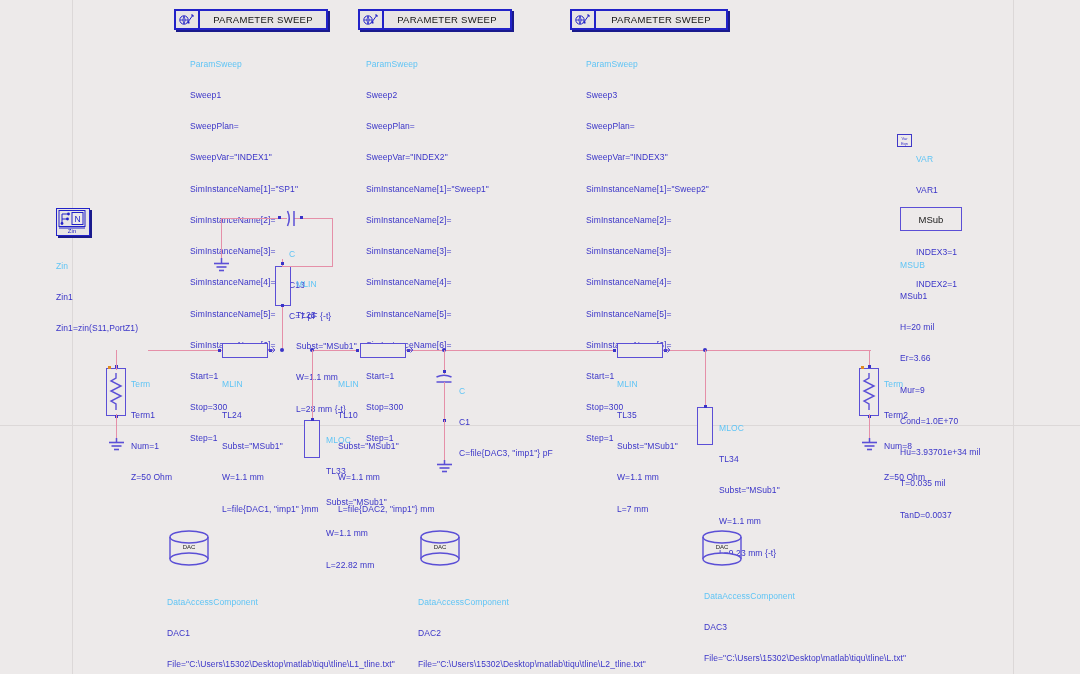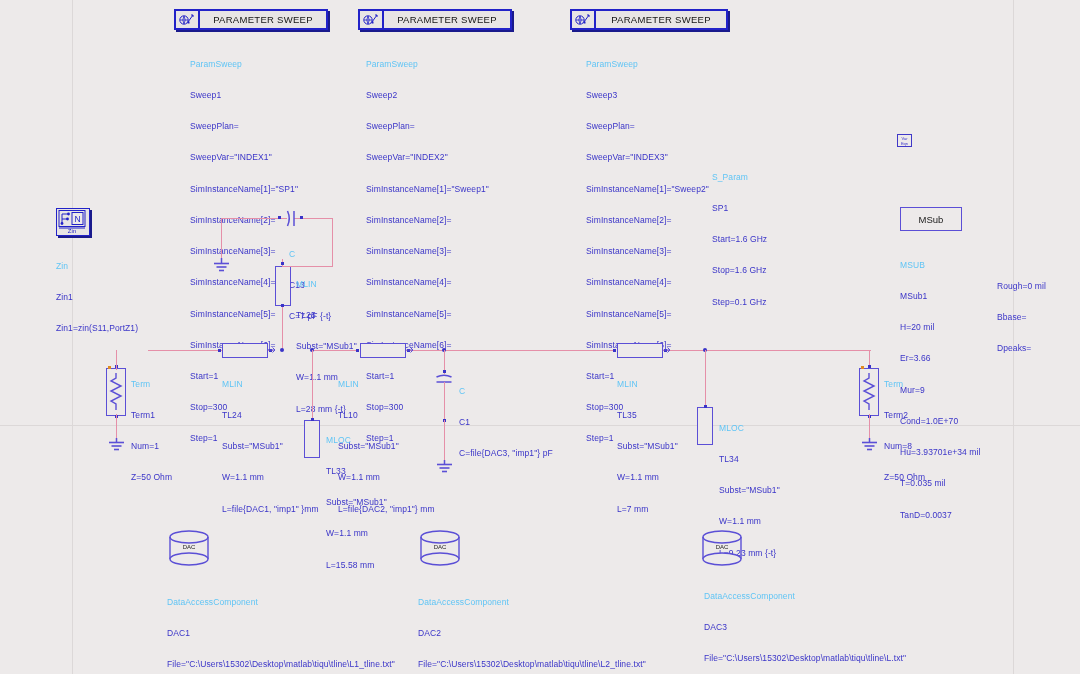--- a/index.html
+++ b/index.html
@@ -252,50 +252,45 @@
     <span>SimInstanceName[2]=</span>
     <span>SimInstanceName[3]=</span>
     <span>SimInstanceName[4]=</span>
     <span>SimInstanceName[5]=</span>
     <span>SimInstanceName[6]=</span>
     <span>Start=1</span>
     <span>Stop=300</span>
     <span>Step=1</span>
   </div>
 
-  <div class="txt" style="left:712px; top:151px;">
-    <span class="hdr">S_Param</span>
-    <span>SP1</span>
-    <span>Start=1.6 GHz</span>
-    <span>Stop=1.6 GHz</span>
-    <span>Step=0.1 GHz</span>
-  </div>
 
   <div class="var-ico" style="left:897px; top:134px;">
     <div>Var Eqn</div>
+  </div>
+  <div class="txt" style="left:916px; top:133px;">
+    <span class="hdr">VAR</span>
+    <span>VAR1</span>
+    <span>INDEX1=1</span>
+    <span>INDEX3=1</span>
+    <span>INDEX2=1</span>
   </div>
 
   <div class="msub-box" style="left:900px; top:207px;">
     <span>MSub</span>
   </div>
   <div class="txt" style="left:900px; top:239px;">
     <span class="hdr">MSUB</span>
     <span>MSub1</span>
     <span>H=20 mil</span>
     <span>Er=3.66</span>
     <span>Mur=9</span>
     <span>Cond=1.0E+70</span>
     <span>Hu=3.93701e+34 mil</span>
     <span>T=0.035 mil</span>
     <span>TanD=0.0037</span>
-  </div>
-  <div class="txt" style="left:997px; top:260px;">
-    <span>Rough=0 mil</span>
-    <span>Bbase=</span>
-    <span>Dpeaks=</span>
   </div>
 
   <div class="zin-ico" style="left:56px; top:208px;">
     <svg width="31" height="25" viewBox="0 0 31 25">
       <rect x="2" y="1.5" width="26" height="16" fill="none" stroke="#2222c8" stroke-width="1"></rect>
       <rect x="15" y="3.5" width="11" height="12" fill="#edeaea" stroke="#2222c8" stroke-width="1"></rect>
       <text x="20.5" y="12.6" font-size="8.5" fill="#2222c8" text-anchor="middle" font-family="Liberation Sans, sans-serif">N</text>
       <path d="M5 5 V14 M5 5 H11 M5 10 H10" stroke="#2222c8" stroke-width="1" fill="none"></path>
       <circle cx="11.5" cy="5" r="1.4" fill="#2222c8"></circle>
       <circle cx="10.5" cy="10" r="1.4" fill="#2222c8"></circle>
@@ -410,21 +405,21 @@
 
   <div class="node" style="left:310px; top:348px;"></div>
   <div class="wire v" style="left:312px; top:350px; height:70px;"></div>
   <div class="mlin-v" style="left:304px; top:420px; width:16px; height:38px;"></div>
   <div class="pin" style="left:311px; top:418px;"></div>
   <div class="txt" style="left:326px; top:414px;">
     <span class="hdr">MLOC</span>
     <span>TL33</span>
     <span>Subst="MSub1"</span>
     <span>W=1.1 mm</span>
-    <span>L=15.58 mm</span>
+    <span>L=22.82 mm</span>
   </div>
 
   <div class="node" style="left:442px; top:348px;"></div>
   <div class="wire v" style="left:444px; top:350px; height:24px;"></div>
   <svg style="position:absolute; left:435px; top:372px;" width="18" height="18" viewBox="0 0 18 18">
     <path d="M1.5 5 Q9 1.5 16.5 5" stroke="#5b4fd6" stroke-width="1.5" fill="none"></path>
     <line x1="1.5" y1="10" x2="16.5" y2="10" stroke="#5b4fd6" stroke-width="1.5"></line>
   </svg>
   <div class="pin" style="left:443px; top:370px;"></div>
   <div class="wire v" style="left:444px; top:382px; height:38px;"></div>

